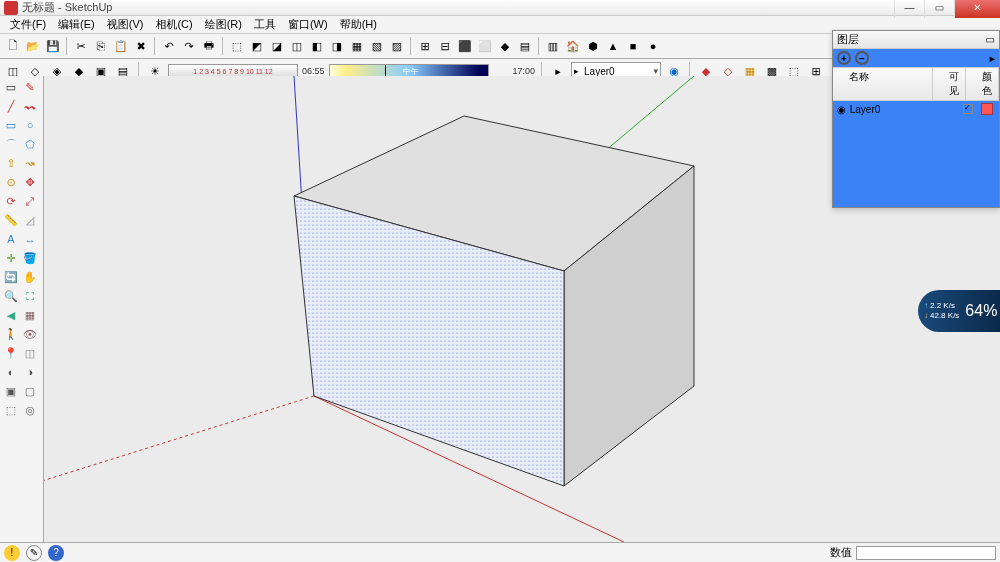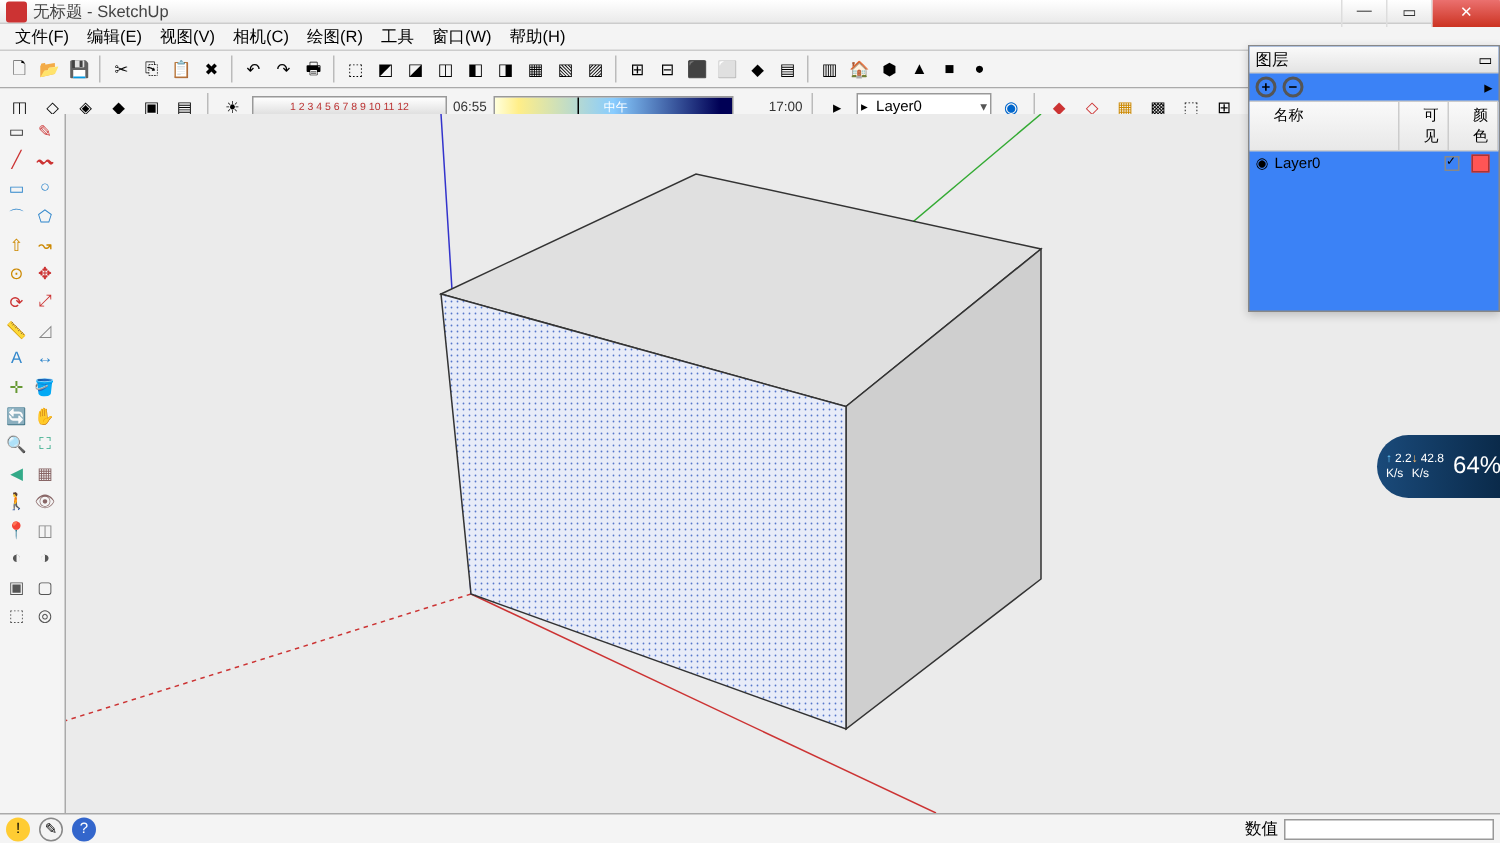--- a/index.html
+++ b/index.html
@@ -45,21 +45,21 @@
 .lp-row .vis { width:10px; height:10px; border:1px solid #888; margin-left:auto; margin-right:8px; position:relative; }
 .lp-row .vis::after { content:"✓"; font-size:8px; position:absolute; top:-2px; left:0; }
 .lp-row .swatch { width:12px; height:12px; background:#f55; border:1px solid #a33; margin-right:2px; }
 
 .statusbar { position:absolute; bottom:0; left:0; right:0; height:20px; background:#f4f4f4; border-top:1px solid #aaa; display:flex; align-items:center; font-size:11px; padding:0 4px; gap:6px; }
 .sb-icon { width:16px; height:16px; border-radius:50%; display:flex; align-items:center; justify-content:center; font-size:10px; }
 .sb-right { margin-left:auto; display:flex; align-items:center; gap:4px; }
 .sb-field { width:140px; height:14px; border:1px solid #999; background:#fff; }
 
 .net-widget { position:absolute; right:0; top:290px; width:82px; height:42px; background:linear-gradient(to right,#1a4a7a,#0a2a4a); border-radius:21px 0 0 21px; display:flex; align-items:center; color:#fff; font-size:8px; padding-left:6px; }
-.net-speeds { display:flex; flex-direction:row; line-height:10px; }
+.net-speeds { display:flex; flex-direction:column; line-height:10px; }
 .net-up::before { content:"↑"; color:#6cf; margin-right:2px; }
 .net-down::before { content:"↓"; color:#fb6; margin-right:2px; }
 .net-pct { font-size:16px; margin-left:6px; }
 
 svg.scene { width:100%; height:100%; }
 </style>
 </head>
 <body>
 
 <div class="titlebar">

